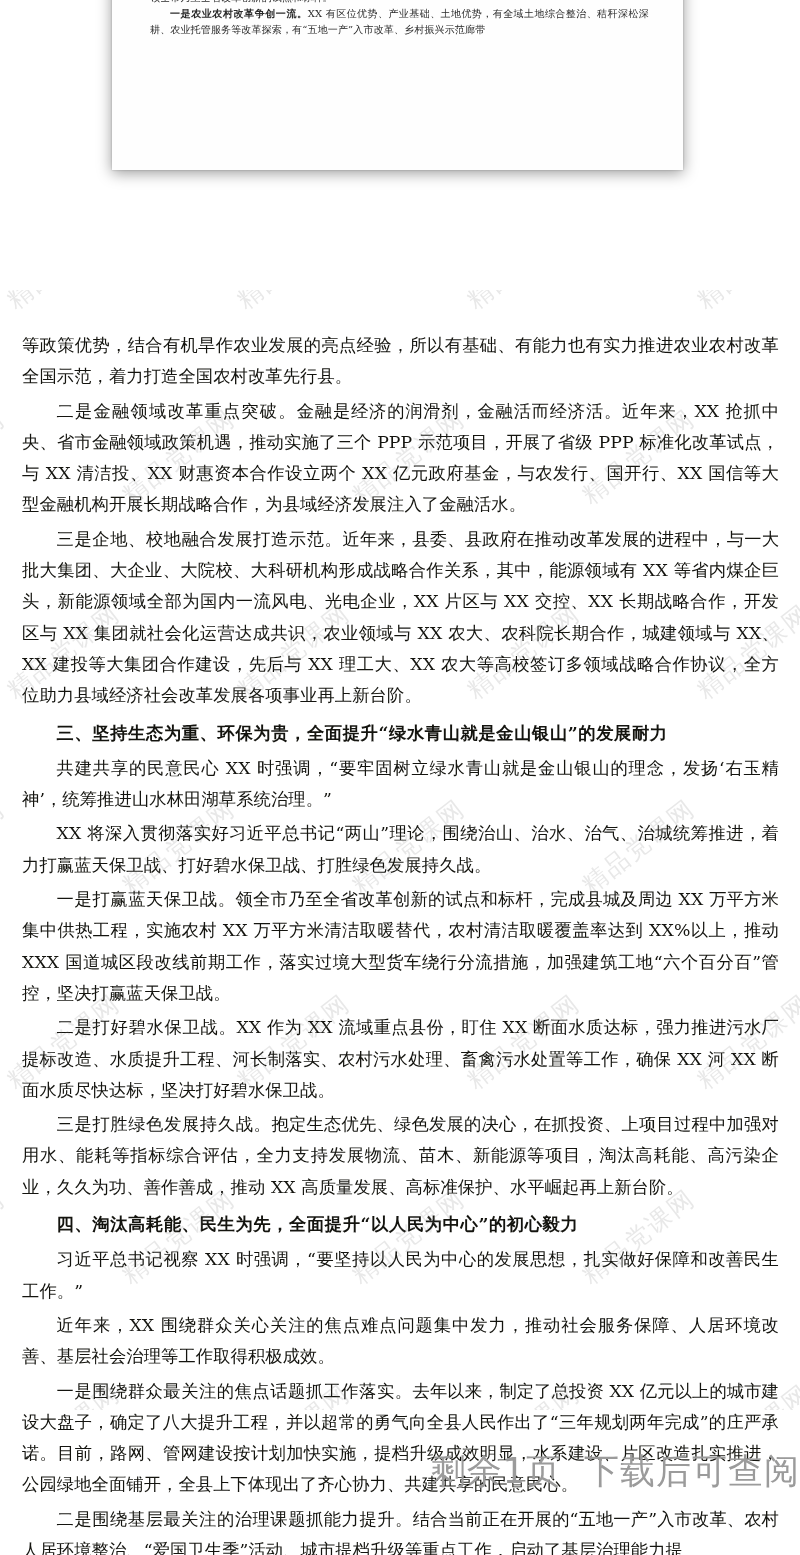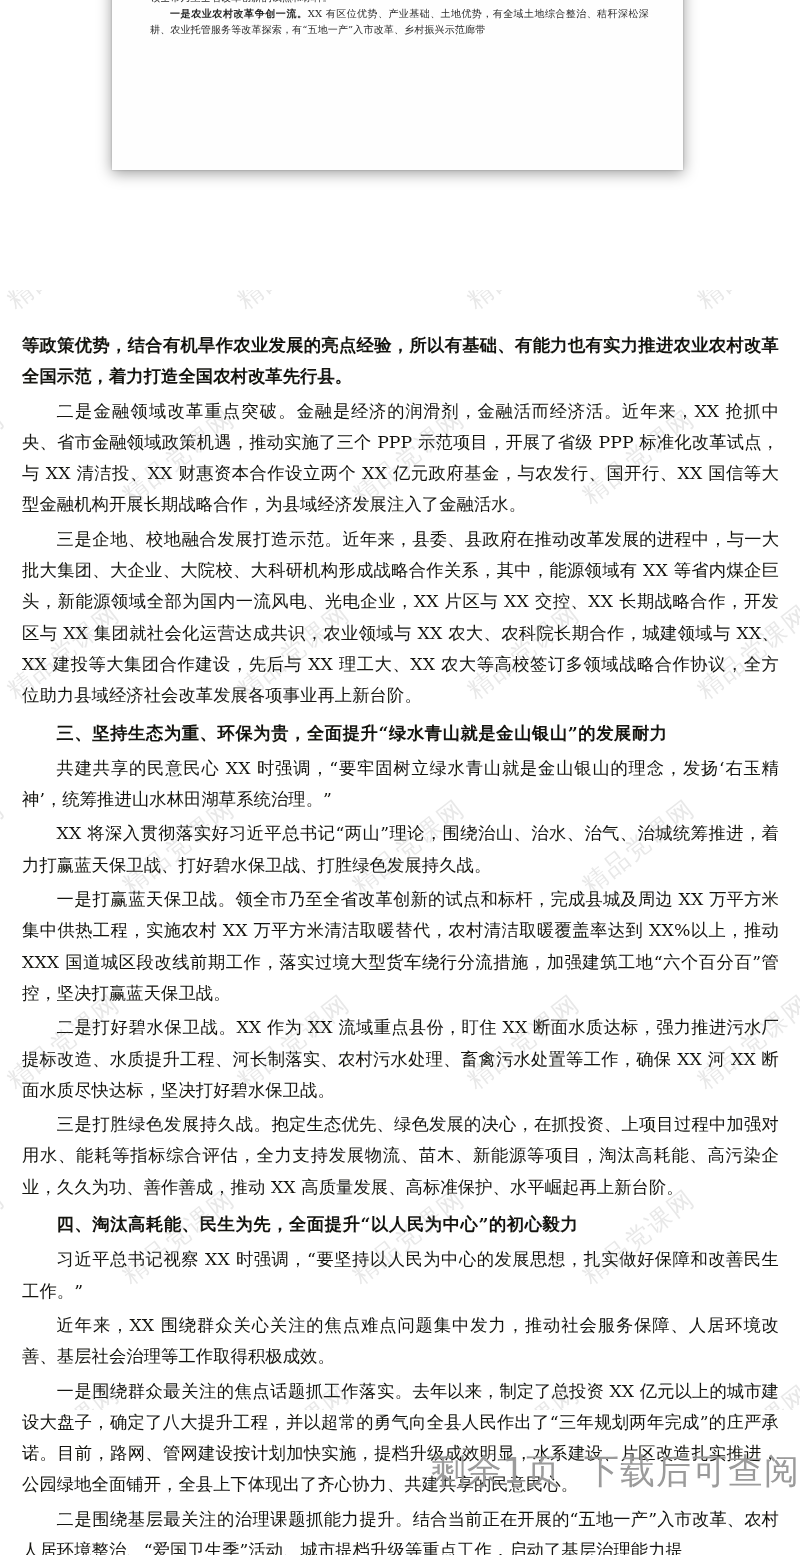--- a/index.html
+++ b/index.html
@@ -64,21 +64,21 @@
   #doc-body p.cont    { text-indent:0; }
   #doc-body p.gap     { margin-top:3px; }
   #doc-body p.heading {
     text-indent:2em;
     font-weight:700;
     letter-spacing:0.6px;
     margin-top:6px;
     margin-bottom:4px;
   }
   #doc-body b { font-weight:400; letter-spacing:0.5px; }
-  #doc-body .blk { margin-bottom:2px;font-weight:bold; }
+  #doc-body .blk { margin-bottom:2px; }
 
   
   #watermark-layer {
     position:absolute;
     left:0; top:290px;
     width:800px; height:1120px;
     pointer-events:none;
     overflow:hidden;
     z-index:3;
   }

